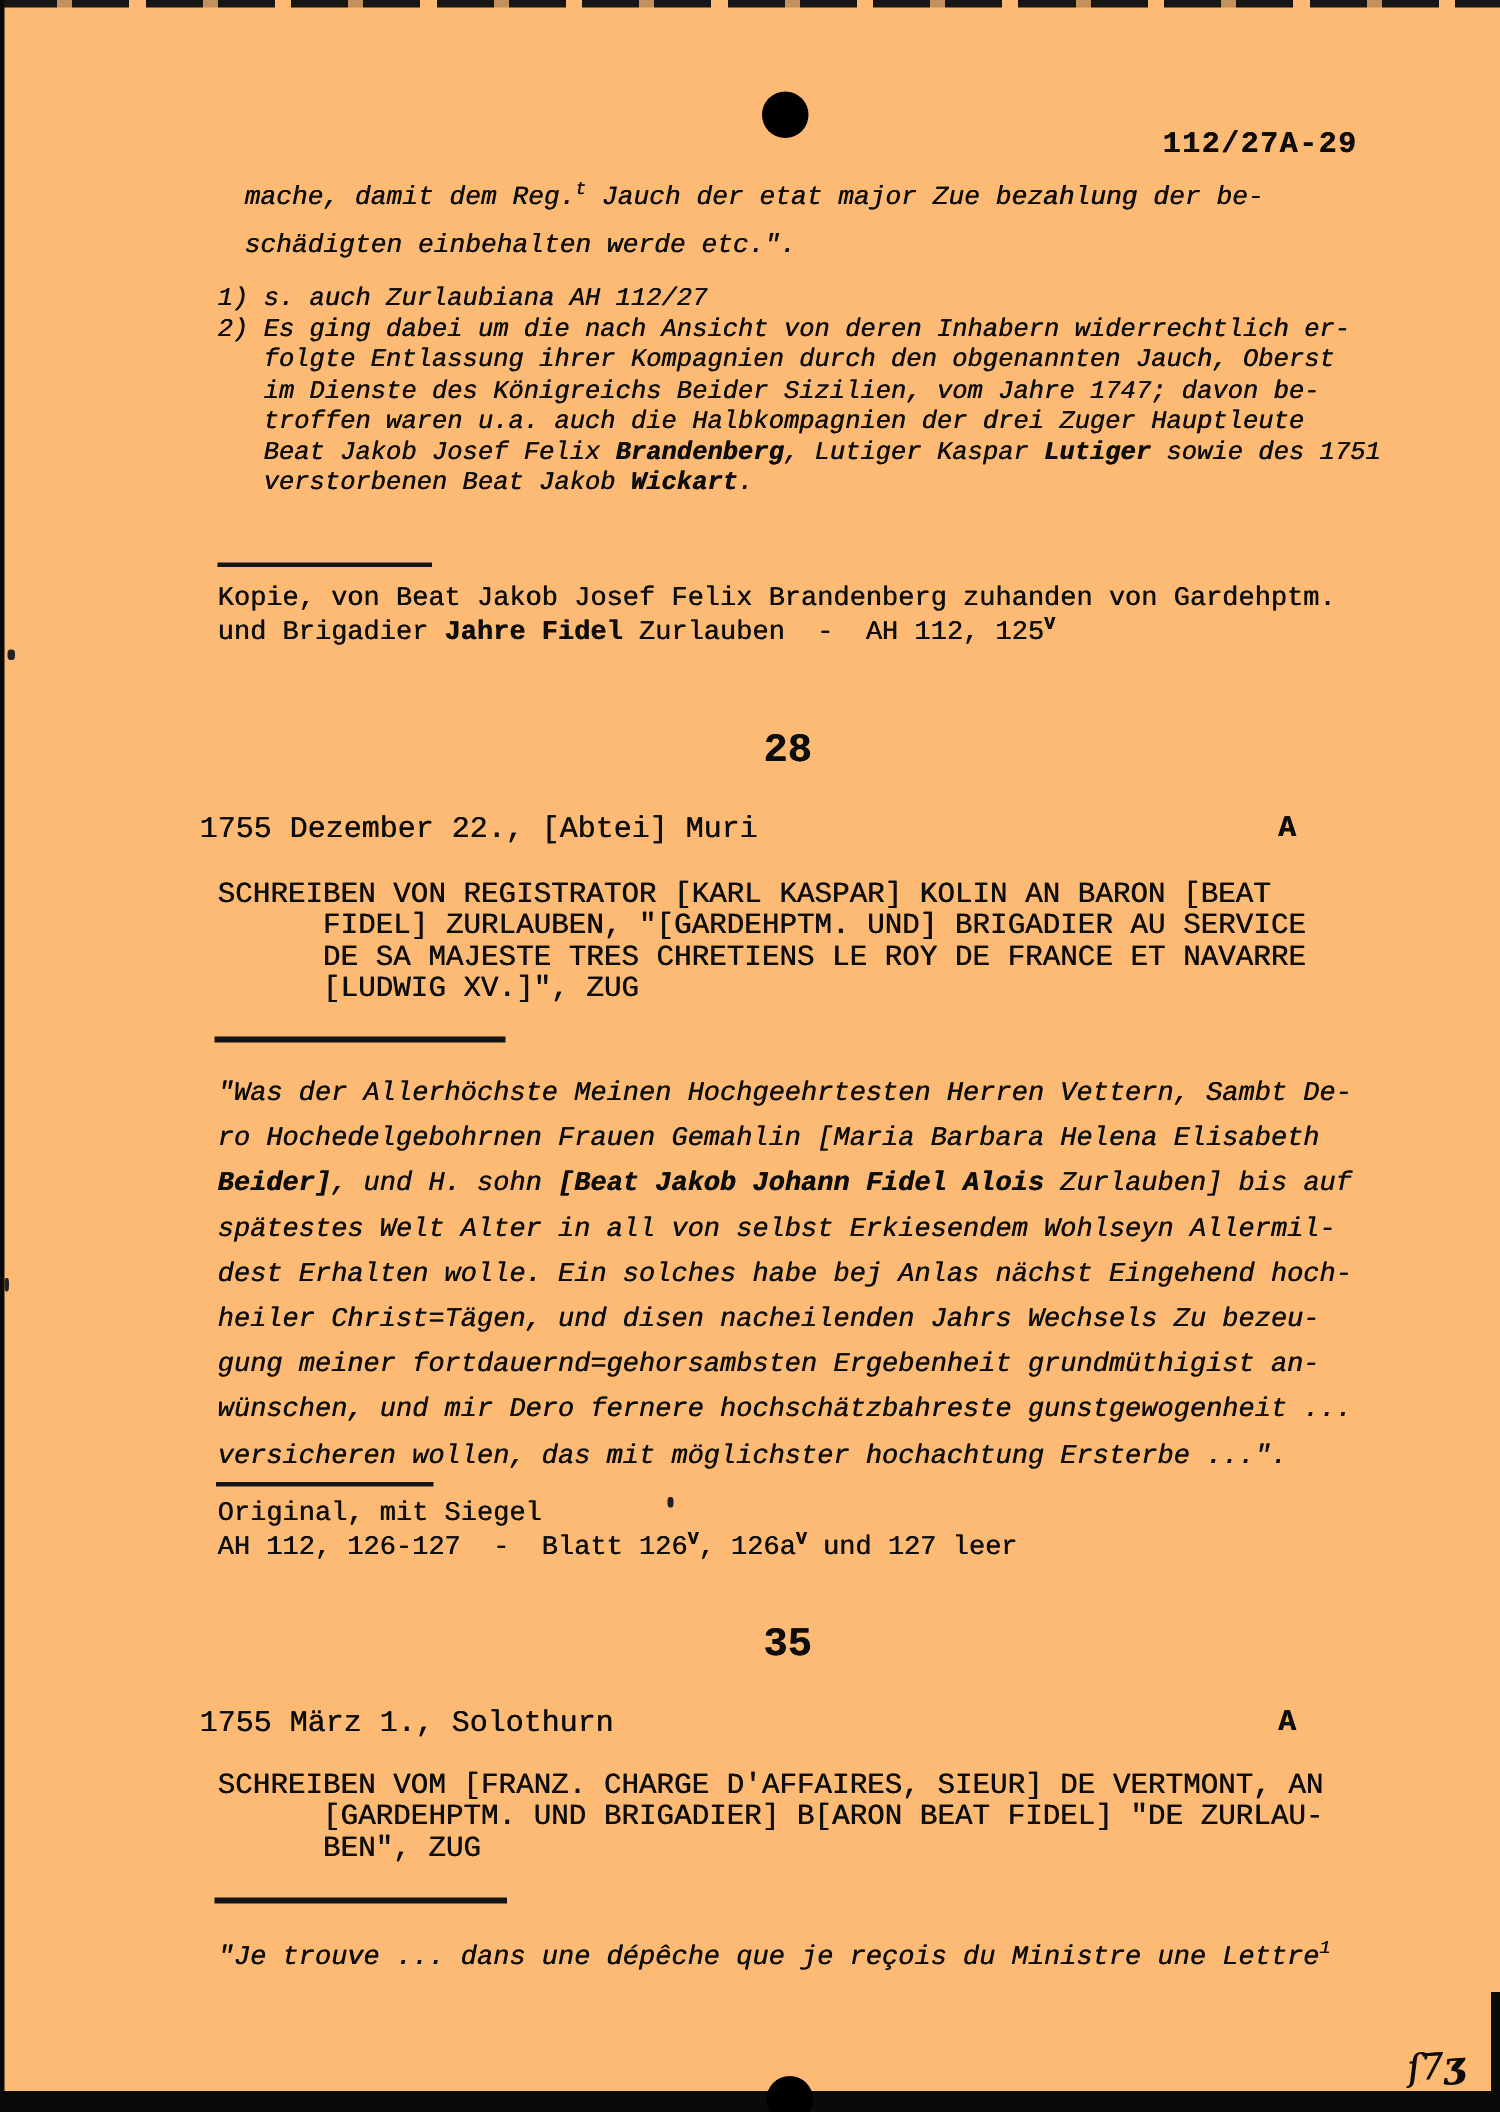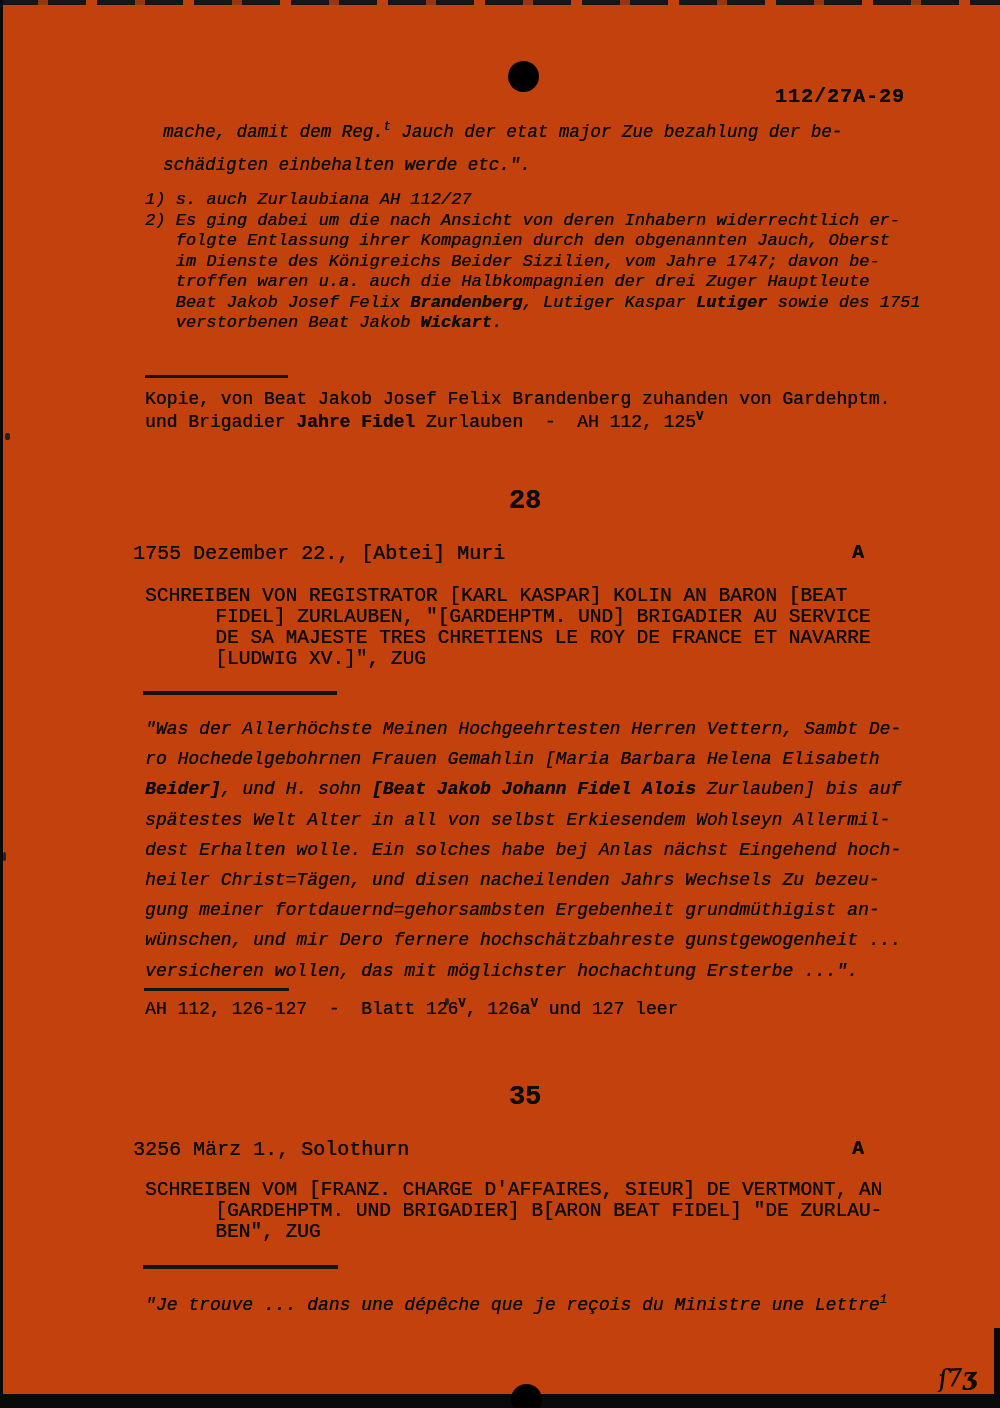--- a/index.html
+++ b/index.html
@@ -1,17 +1,17 @@
 <!DOCTYPE html>
 <html><head>
 <meta charset="utf-8">
 <style>
   html,body{margin:0;padding:0;background:#e8e8e8;}
   .page{
-    position:relative; width:1000px; height:1408px; background:#c2410c;
+    position:relative; width:1000px; height:1408px; background:#fdba74;
     font-family:"Liberation Mono","DejaVu Sans Mono",monospace;
     color:#0d0d0d; overflow:hidden;
     text-shadow:0.35px 0 0 currentColor;
   }
   .blk{position:absolute;}
   .tl{white-space:pre;}
   .it{font-style:italic;}
   .b{font-weight:bold;}
   .sup{font-size:68%; position:relative; top:-0.55em;}
   .rule{position:absolute; background:#141414;}
@@ -92,25 +92,26 @@
       <div class="tl"><span>dest Erhalten wolle. Ein solches habe bej Anlas nächst Eingehend hoch-</span></div>
       <div class="tl"><span>heiler Christ=Tägen, und disen nacheilenden Jahrs Wechsels Zu bezeu-</span></div>
       <div class="tl"><span>gung meiner fortdauernd=gehorsambsten Ergebenheit grundmüthigist an-</span></div>
       <div class="tl"><span>wünschen, und mir Dero fernere hochschätzbahreste gunstgewogenheit ...</span></div>
       <div class="tl"><span>versicheren wollen, das mit möglichster hochachtung Ersterbe ...".</span></div>
     </div>
 
   <div class="rule" style="left:144px;top:988px;width:145px;height:3px;"></div>
 
   <div class="blk" style="left:145px;top:998px;font-size:18px;line-height:22.5px;">
+      <div class="tl"><span>Original, mit Siegel</span></div>
       <div class="tl"><span>AH 112, 126-127  -  Blatt 126</span><span class="b sup">V</span><span>, 126a</span><span class="b sup">V</span><span> und 127 leer</span></div>
     </div>
 
   <div class="blk num" style="top:1082px;">35</div>
-  <div class="blk date" style="top:1138px;">3256 März 1., Solothurn</div>
+  <div class="blk date" style="top:1138px;">1755 März 1., Solothurn</div>
   <div class="blk amark" style="top:1137px;">A</div>
   <div class="blk caps" style="top:1180px;">
       <div class="tl"><span>SCHREIBEN VOM [FRANZ. CHARGE D'AFFAIRES, SIEUR] DE VERTMONT, AN</span></div>
       <div class="tl"><span>      [GARDEHPTM. UND BRIGADIER] B[ARON BEAT FIDEL] "DE ZURLAU-</span></div>
       <div class="tl"><span>      BEN", ZUG</span></div>
     </div>
 
   <div class="rule" style="left:143px;top:1265px;width:195px;height:4px;"></div>
 
   <div class="blk it" style="left:145px;top:1290px;font-size:18px;line-height:30px;">

